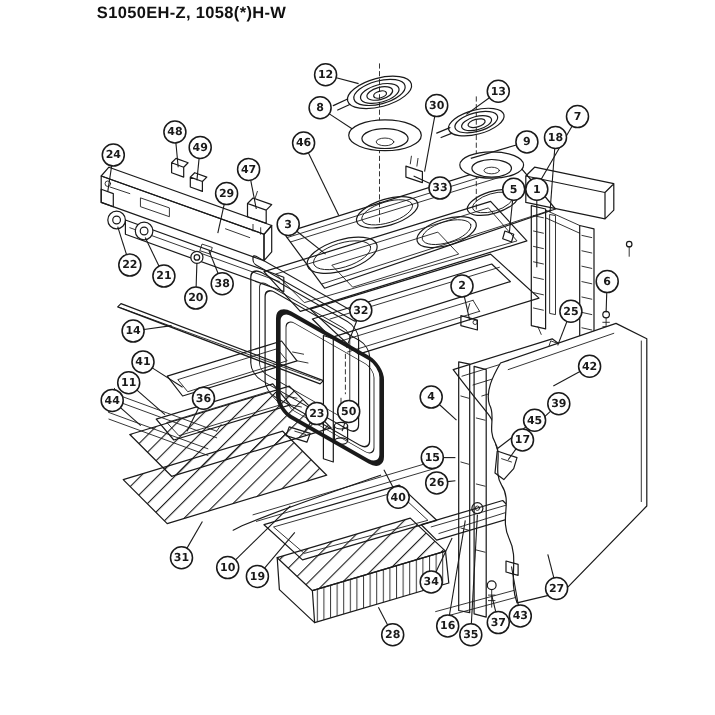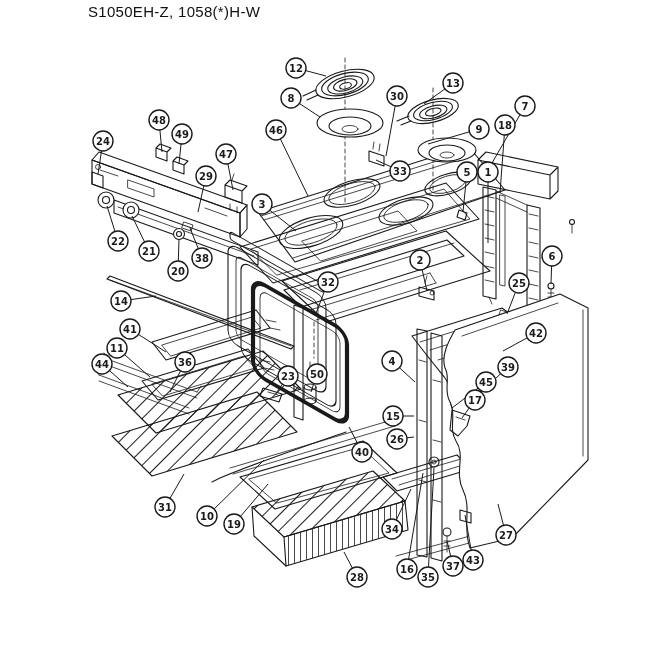--- a/index.html
+++ b/index.html
@@ -1,18 +1,18 @@
 <!DOCTYPE html>
 <html><head>
 <meta charset="utf-8">
 <style>
   html,body{margin:0;padding:0;background:#ffffff;}
   body{width:650px;height:650px;position:relative;overflow:hidden;
        font-family:"Liberation Sans",sans-serif;}
-  .page-title{position:absolute;left:88px;top:3px;font-size:15px;font-weight:normal;
+  .page-title{position:absolute;left:88px;top:3px;font-size:15px;font-weight:bold;
        color:#111;letter-spacing:.3px;white-space:pre;}
   svg{position:absolute;left:0;top:0;}
   .art{stroke:#1a1a1a;fill:none;stroke-width:1.1;stroke-linejoin:round;stroke-linecap:round;}
   .thin{stroke-width:.8;}
   .heavy{stroke-width:4.2;}
   .dash{stroke-dasharray:4 3;stroke-width:.8;}
   .white{fill:#ffffff;}
 </style>
 </head>
 <body>

